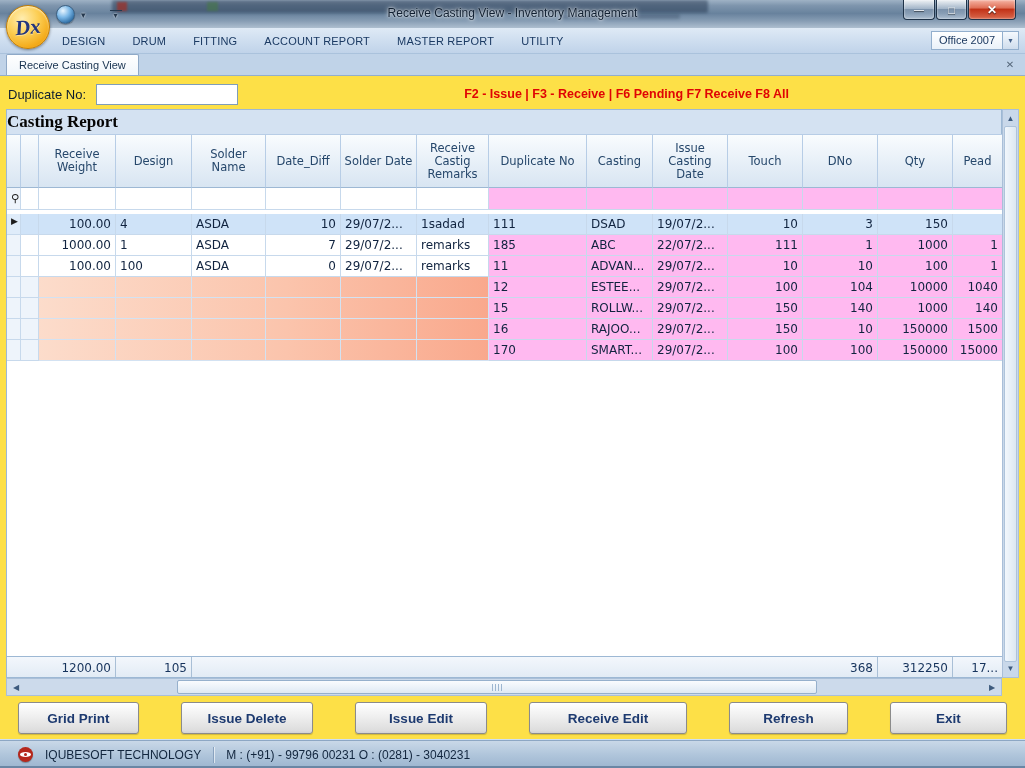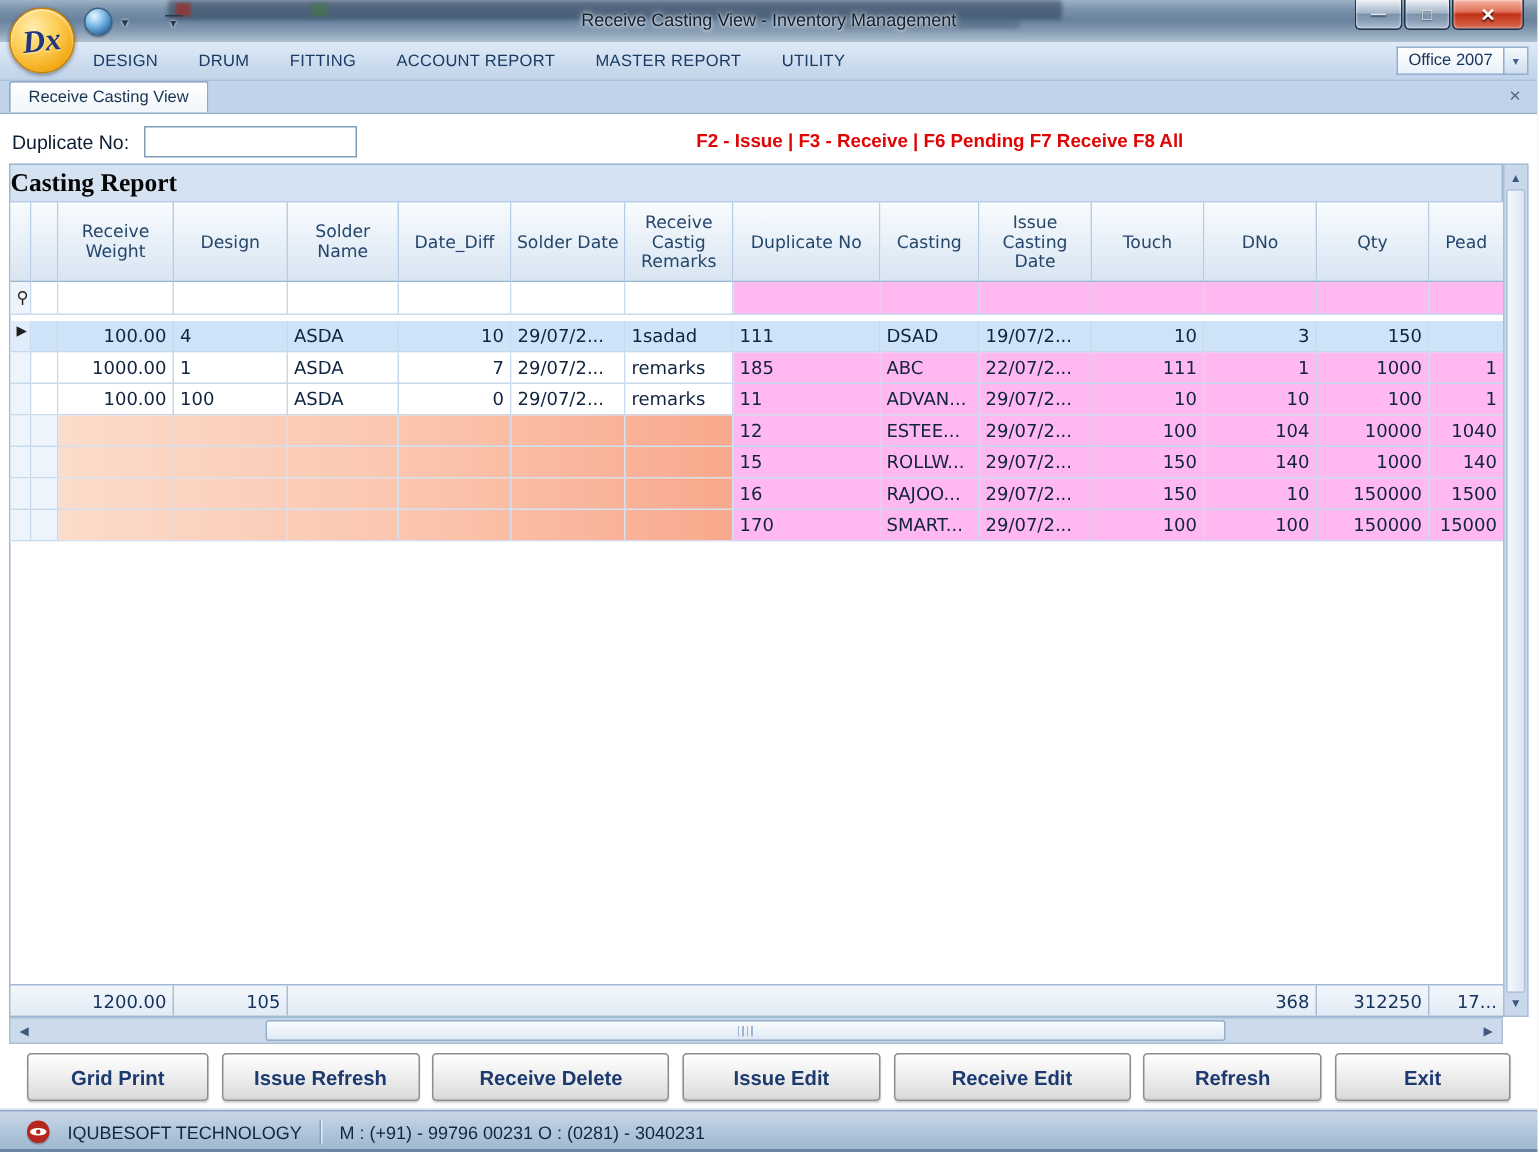--- a/index.html
+++ b/index.html
@@ -67,21 +67,21 @@
   .combo-btn{width:17px;background:linear-gradient(#f5f9fd,#cfdded);border:1px solid #93afcd;display:flex;align-items:center;justify-content:center;font-size:8px;color:#44618a;box-sizing:border-box;}
   
   .tabstrip{position:absolute;left:0;top:54px;width:1025px;height:21px;background:#c0d3e8;}
   .tab{
     position:absolute;left:6px;top:0;height:21px;padding:0 12px;box-sizing:border-box;
     background:linear-gradient(#ffffff,#f0f6fb);border:1px solid #8fa9c7;border-bottom:none;
     border-radius:2px 2px 0 0;display:flex;align-items:center;font-size:11px;color:#17324f;
   }
   .tab-close{position:absolute;right:8px;top:3px;width:14px;height:14px;display:flex;align-items:center;justify-content:center;font-size:10px;color:#55677a;}
   
-  .panel{position:absolute;left:0;top:75px;width:1025px;height:664px;background:#ffffff;border-top:1px solid #93aecc;box-sizing:border-box;}
+  .panel{position:absolute;left:0;top:75px;width:1025px;height:664px;background:#fde047;border-top:1px solid #93aecc;box-sizing:border-box;}
   .dup-row{position:absolute;left:8px;top:6px;right:10px;height:24px;display:flex;align-items:center;}
   .dup-label{font-size:13px;color:#0c1c30;}
   .dup-input{margin-left:10px;width:134px;height:19px;border:1px solid #7f9db9;background:#fff;font-size:12px;padding:0 3px;}
   .hotkeys{flex:1;text-align:center;color:#e00404;font-weight:bold;font-size:12.5px;}
   
   .grid{position:absolute;left:6px;top:33px;width:1013px;height:587px;}
   .grid-title{
     position:absolute;left:0;top:0;width:996px;height:25px;box-sizing:border-box;
     background:#d4e2f2;border:1px solid #9db8d4;border-bottom:none;
     font-family:"Liberation Serif",serif;font-weight:bold;font-size:17px;color:#050505;line-height:24px;
@@ -415,22 +415,21 @@
     </div>
     <div class="gvscroll">
       <div class="varrow up">▲</div>
       <div class="vthumb"></div>
       <div class="varrow down">▼</div>
     </div>
   </div>
 
   <div class="btnrow">
     <div class="btn w1">Grid Print</div>
-    <div class="btn w2">Issue Refresh</div>
-    <div class="btn w3">Receive Delete</div>
+    <div class="btn w2">Issue Delete</div>
     <div class="btn w4">Issue Edit</div>
     <div class="btn w5">Receive Edit</div>
     <div class="btn w6">Refresh</div>
     <div class="btn w7">Exit</div>
   </div>
 </div>
 
 <div class="statusbar">
   <div class="sb-icon"></div>
   <span class="sb-company">IQUBESOFT TECHNOLOGY</span>

